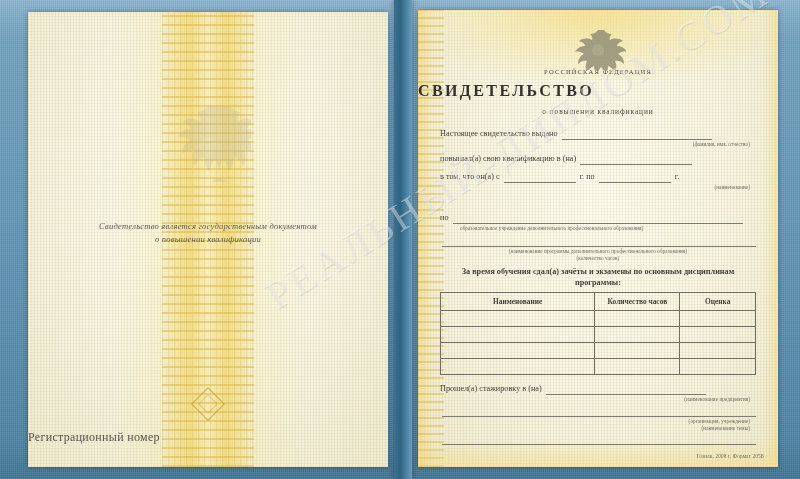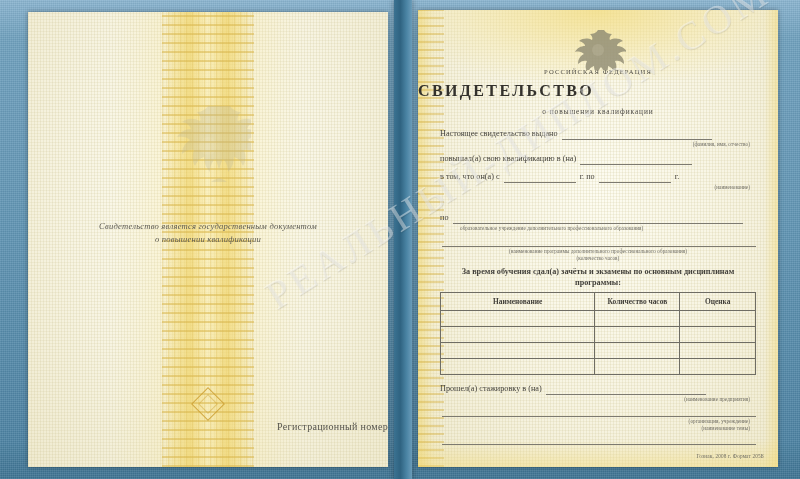--- a/index.html
+++ b/index.html
@@ -140,23 +140,23 @@
     text-align: center;
     font-style: italic;
     font-size: 8.6px;
     line-height: 1.5;
     color: #5c5a52;
     letter-spacing: .2px;
   }
   .left-regnum {
     position: absolute;
     left: 0; right: 0;
-    bottom: 35px;
-    text-align: right;
-    font-size: 10px;
+    bottom: 22px;
+    text-align: left;
+    font-size: 12px;
     color: #55534c;
     letter-spacing: .3px;
   }
 
   
   .rp {
     position: absolute;
     left: 0; top: 0;
     width: 360px; height: 457px;
   }

